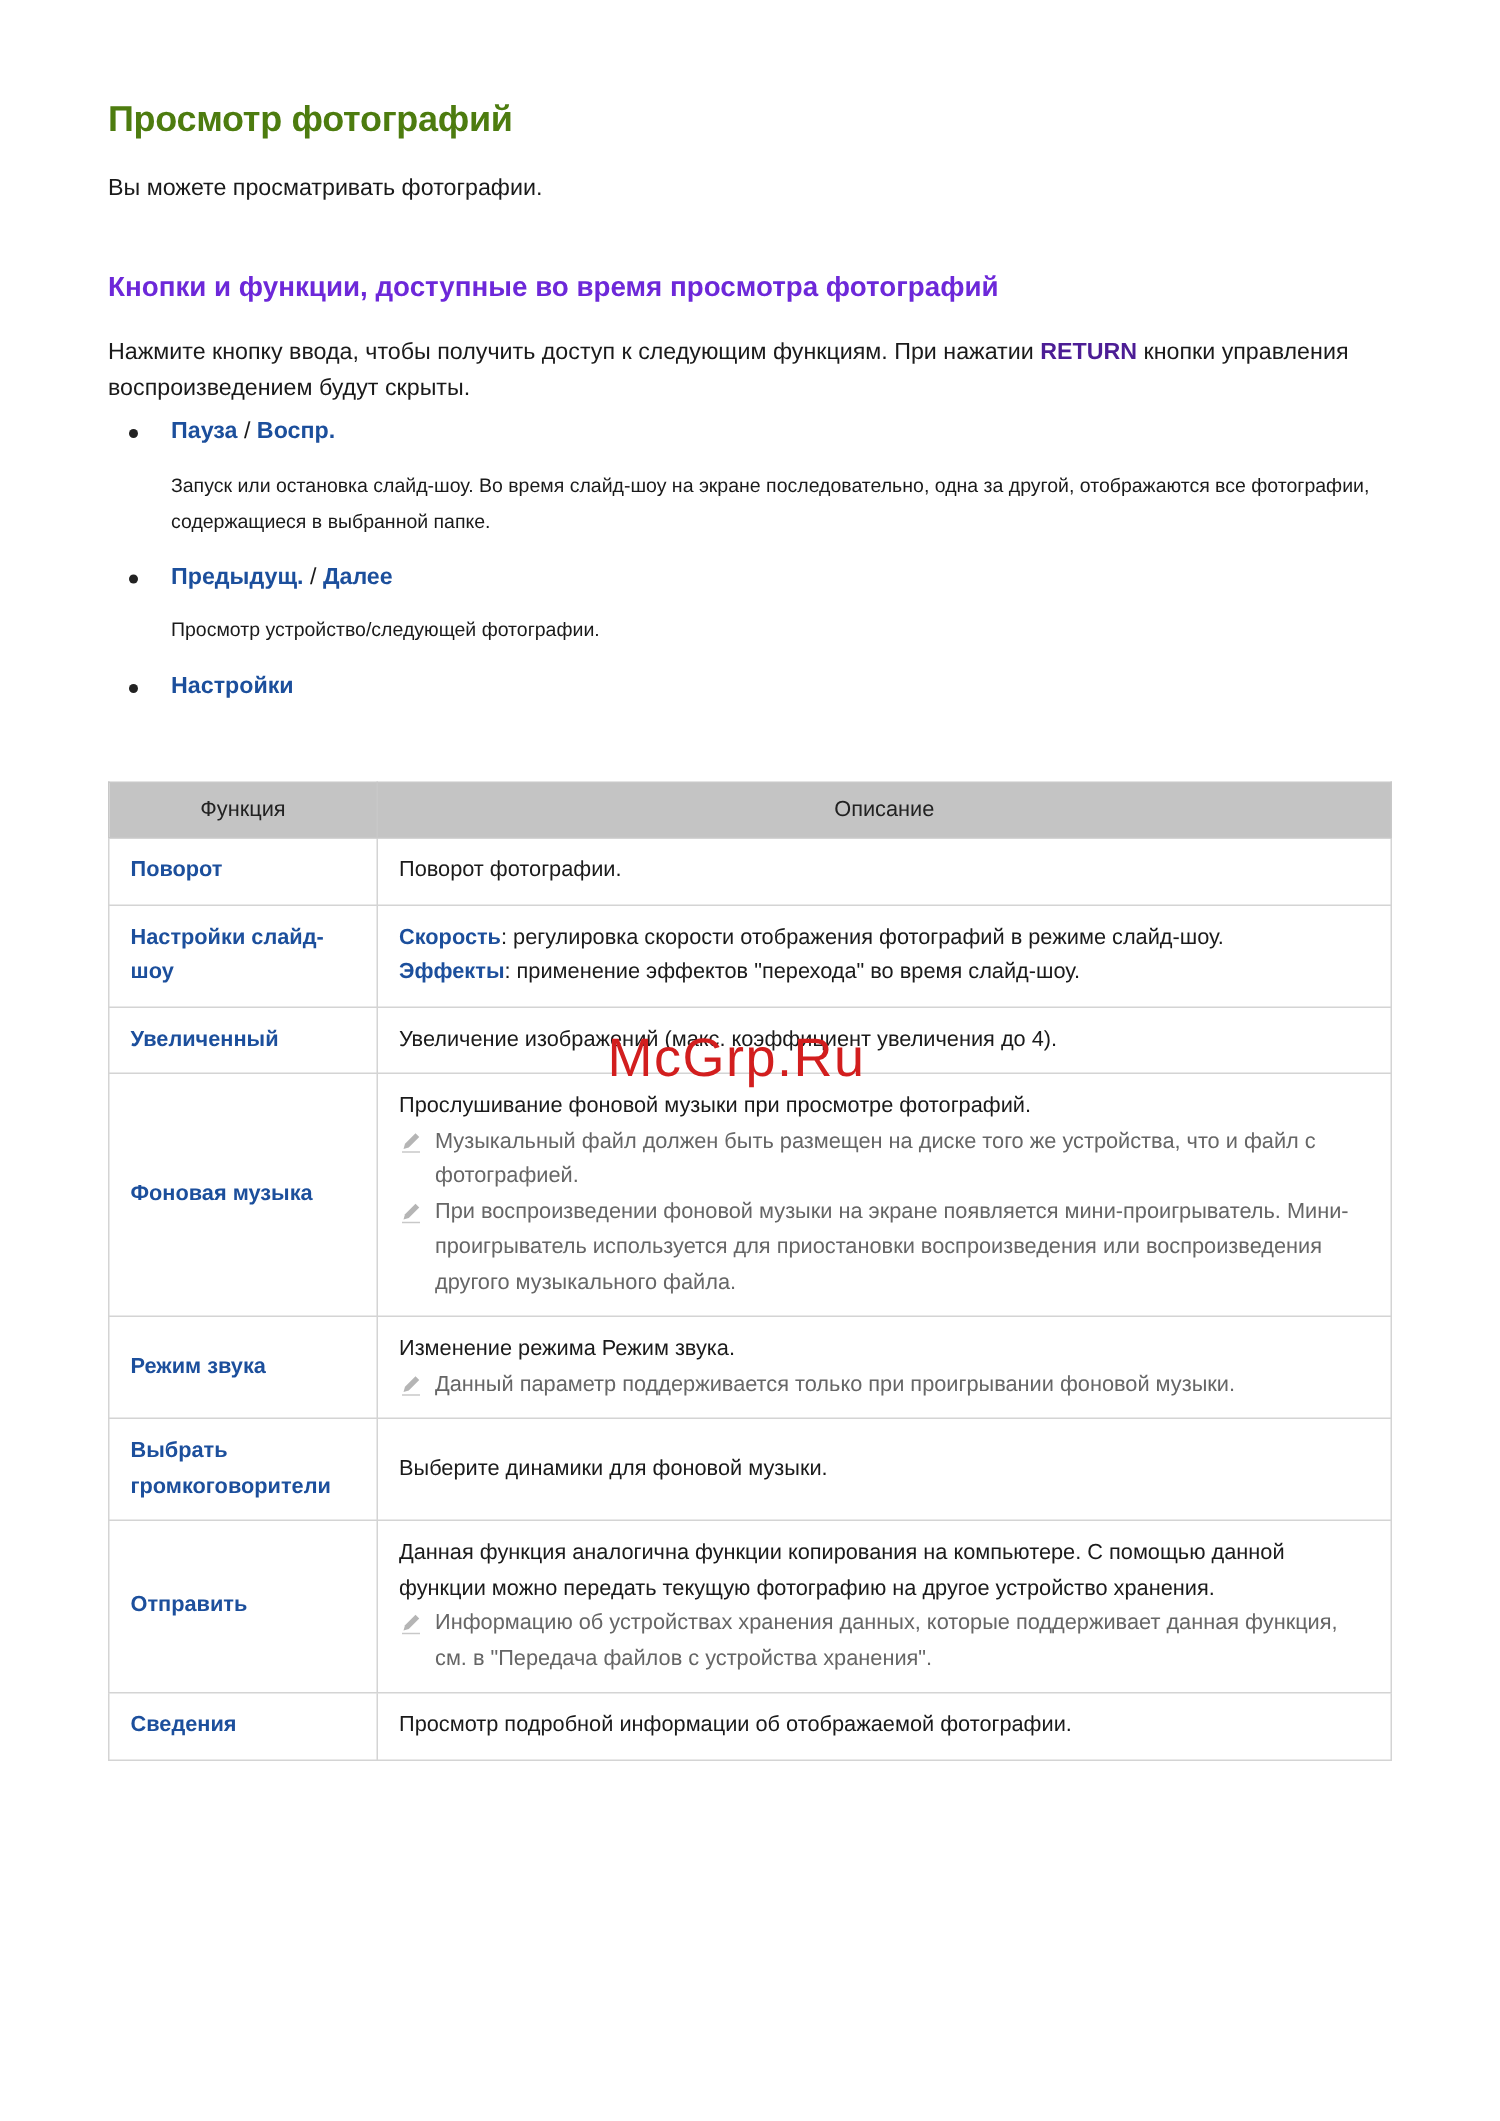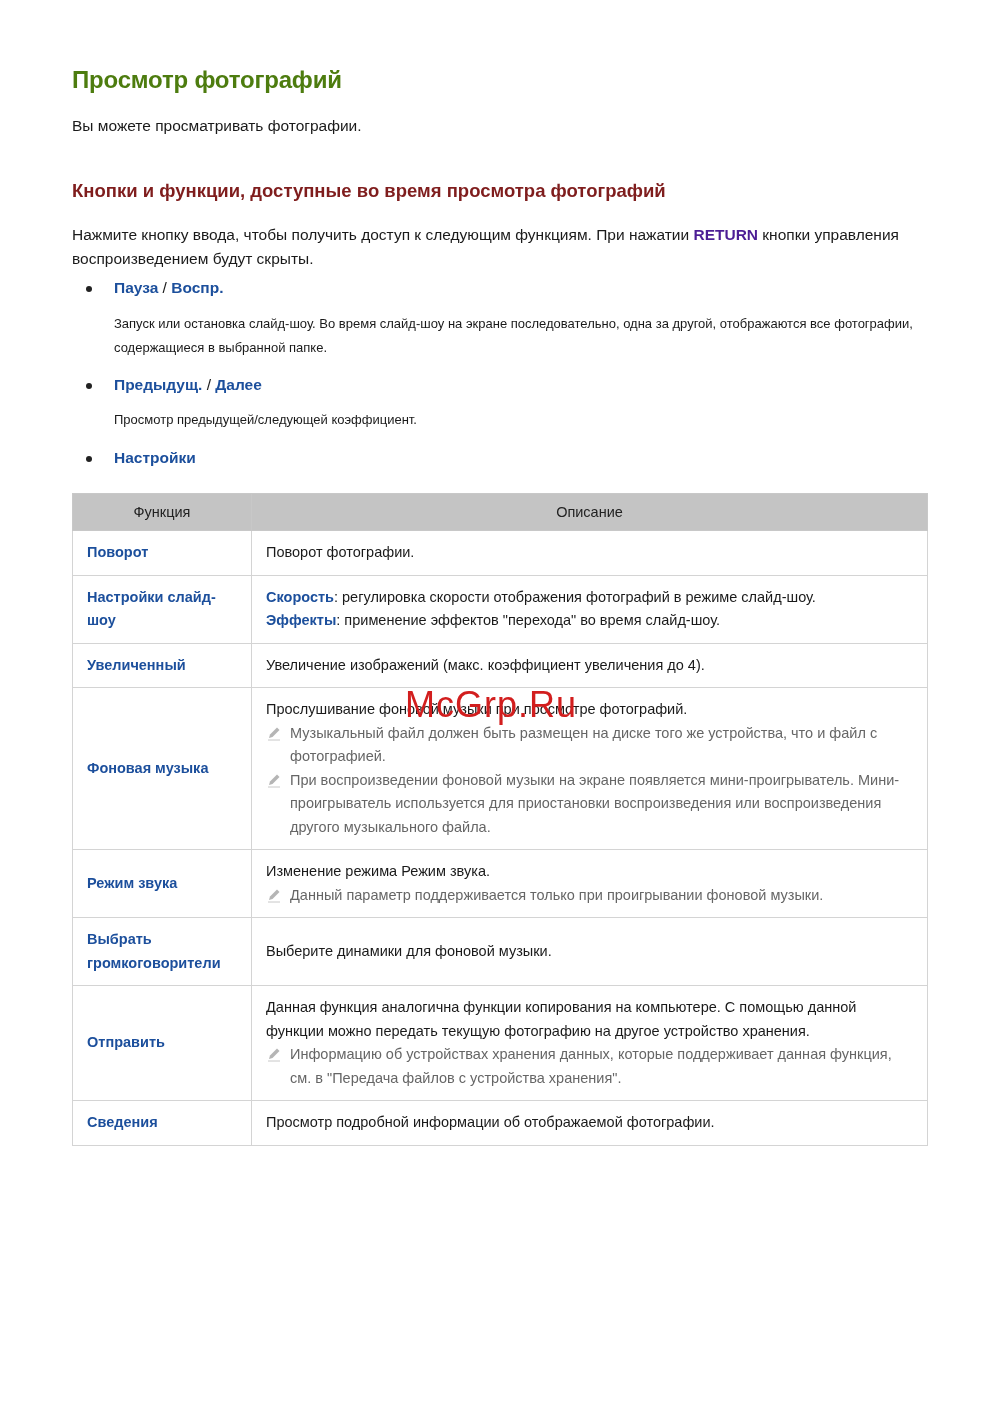--- a/index.html
+++ b/index.html
@@ -1,28 +1,28 @@
 <!DOCTYPE html>
 <html><head>
 <meta charset="utf-8">
 <style>
   html, body { margin: 0; padding: 0; background: #ffffff; }
   body { width: 1000px; height: 1414px; position: relative; font-family: "Liberation Sans", sans-serif; color: #1a1a1a; overflow: hidden; }
   .page { position: absolute; left: 72px; top: 0; width: 856px; }
   .h1 { position: absolute; top: 66px; left: 0; font-size: 24px; font-weight: bold; color: #4d7c0f; letter-spacing: -0.2px; }
   .intro { position: absolute; top: 117px; left: 0; font-size: 15.5px; }
-  .h2 { position: absolute; top: 180px; left: 0; font-size: 18.5px; font-weight: bold; color: #7f1d1d; }
+  .h2 { position: absolute; top: 180px; left: 0; font-size: 18.5px; font-weight: bold; color: #6d28d9; }
   .para { position: absolute; top: 223px; left: 0; width: 840px; font-size: 15.5px; line-height: 24px; }
   .kw { color: #4c1d95; font-weight: bold; }
   .blue { color: #1c4f9c; font-weight: bold; }
   .bullet { position: absolute; left: 0; font-size: 15.5px; line-height: 24px; }
   .bullet .dot { position: absolute; left: 14px; top: 10px; width: 6px; height: 6px; border-radius: 50%; background: #222; }
   .bullet .lbl { position: absolute; left: 42px; top: 0; white-space: nowrap; }
   .bdesc { position: absolute; left: 42px; width: 800px; font-size: 13px; line-height: 24px; }
-  table { position: absolute; left: 0; top: 493px; width: 856px; border-collapse: collapse; font-size: 14.5px; }
+  table { position: absolute; left: 0; top: 521px; width: 856px; border-collapse: collapse; font-size: 14.5px; }
   th { background: #c4c4c4; font-weight: normal; color: #222; height: 34px; border: 1px solid #c8c8c8; text-align: center; }
   td { border: 1px solid #d4d4d4; vertical-align: middle; padding: 10px 14px; line-height: 23.5px; }
   td.fn { width: 148px; color: #1c4f9c; font-weight: bold; }
   td.desc { color: #1a1a1a; }
   .note { position: relative; padding-left: 24px; color: #666; }
   .note .pencil { position: absolute; left: 0; top: 3px; width: 16px; height: 16px; }
   .wm { position: absolute; left: 405px; top: 684px; font-size: 36px; color: #d21e1e; font-family: "Liberation Sans", sans-serif; letter-spacing: 1px; }
 </style>
 </head>
 <body>
@@ -38,21 +38,21 @@
   <div class="bullet" style="top:276px;">
     <span class="dot"></span>
     <span class="lbl"><span class="blue">Пауза</span><span> / </span><span class="blue">Воспр.</span></span>
   </div>
   <div class="bdesc" style="top:312px;">Запуск или остановка слайд-шоу. Во время слайд-шоу на экране последовательно, одна за другой, отображаются все фотографии, содержащиеся в выбранной папке.</div>
 
   <div class="bullet" style="top:373px;">
     <span class="dot"></span>
     <span class="lbl"><span class="blue">Предыдущ.</span><span> / </span><span class="blue">Далее</span></span>
   </div>
-  <div class="bdesc" style="top:408px;">Просмотр предыдущей/следующей коэффициент.</div>
+  <div class="bdesc" style="top:408px;">Просмотр устройство/следующей фотографии.</div>
 
   <div class="bullet" style="top:446px;">
     <span class="dot"></span>
     <span class="lbl"><span class="blue">Настройки</span></span>
   </div>
 
   <table>
     <thead>
       <tr>
         <th style="width:176px;">Функция</th>

